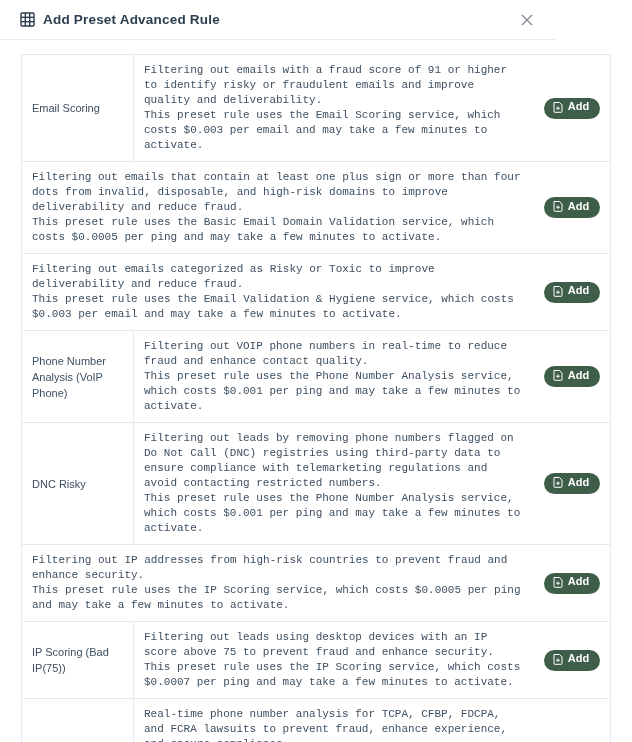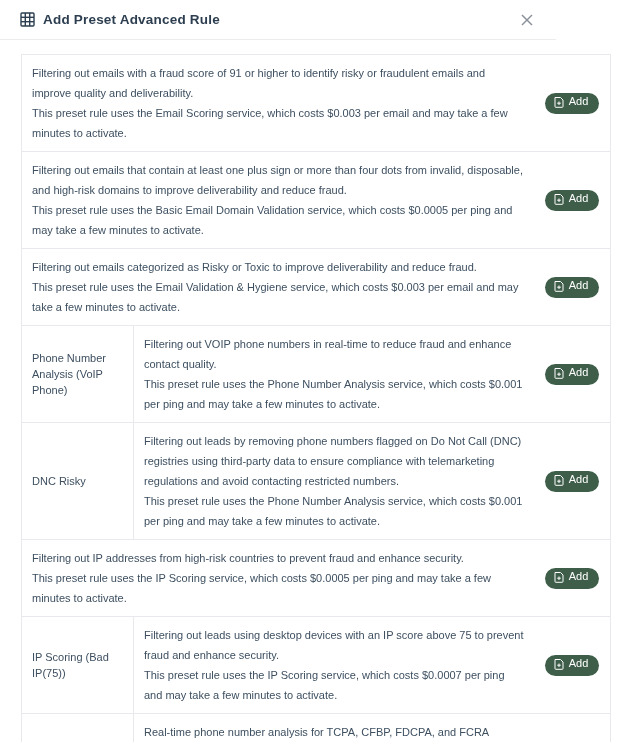--- a/index.html
+++ b/index.html
@@ -43,34 +43,34 @@
     width:112px; min-width:112px; box-sizing:border-box;
     border-right:1px solid #e7e9ec;
     padding:8px 10px;
     display:flex; align-items:center;
     font-size:11px; line-height:16px; color:#3d4f60;
   }
   .cell-desc {
     flex:1;
     padding:8px 10px;
     box-sizing:border-box;
-    font-size:11px; line-height:20px; color:#3d4f60;
+    font-size:11px; line-height:15px; color:#3d4f60;
     white-space:pre-line;
-    display:flex; align-items:center;
+    display:flex; align-items:center;font-family:Liberation Mono, monospace;
   }
   .cell-action {
     width:76px; min-width:76px; box-sizing:border-box;
     display:flex; align-items:center; justify-content:center;
   }
   .add-btn {
     display:inline-flex; align-items:center; gap:5px;
     background:#3f5e4a; color:#ffffff;
     border:none; border-radius:11px;
     height:21px; padding:0 11px 3px 9px;
-    font-family:inherit; font-size:11px; font-weight:400;
+    font-family:inherit; font-size:11px; font-weight:700;
     cursor:pointer; line-height:1;
   }
   .add-btn svg { display:block; }
 </style>
 </head>
 <body>
 
 <div class="modal">
 
   <div class="modal-header">
@@ -90,20 +90,21 @@
       <svg width="14" height="14" viewBox="0 0 14 14" stroke="#8b929c" stroke-width="1.5" fill="none">
         <line x1="2" y1="2" x2="12" y2="12"></line>
         <line x1="12" y1="2" x2="2" y2="12"></line>
       </svg>
     </button>
   </div>
 
   <div class="rules-table">
 
     <div class="rule-row">
+      <div class="cell-name">Email Scoring</div>
       <div class="cell-desc">Filtering out emails with a fraud score of 91 or higher to identify risky or fraudulent emails and improve quality and deliverability.
 This preset rule uses the Email Scoring service, which costs $0.003 per email and may take a few minutes to activate.</div>
       <div class="cell-action">
         <button class="add-btn">
           <svg width="10" height="12" viewBox="0 0 10 12" fill="none" stroke="#ffffff" stroke-width="1">
             <path d="M1 1.5 h5.5 L9 4 v6.5 a0.8 0.8 0 0 1 -0.8 0.8 H1.8 a0.8 0.8 0 0 1 -0.8 -0.8 Z"></path>
             <line x1="5" y1="5.5" x2="5" y2="9"></line>
               <line x1="3.2" y1="7.2" x2="6.8" y2="7.2"></line>
           </svg>
           <span>Add</span>

